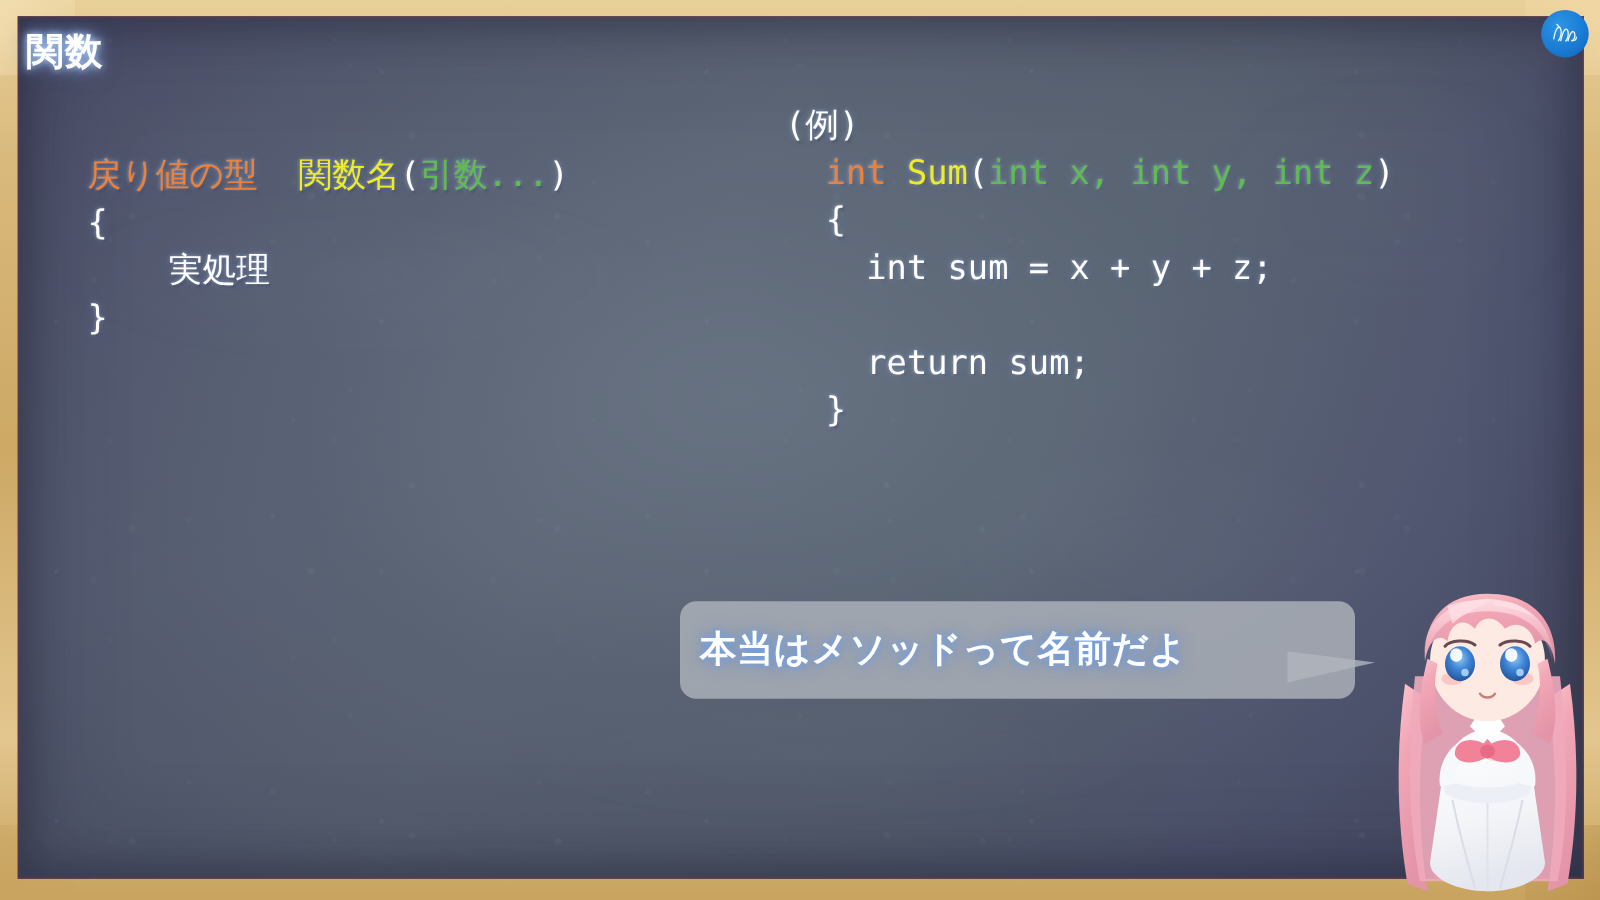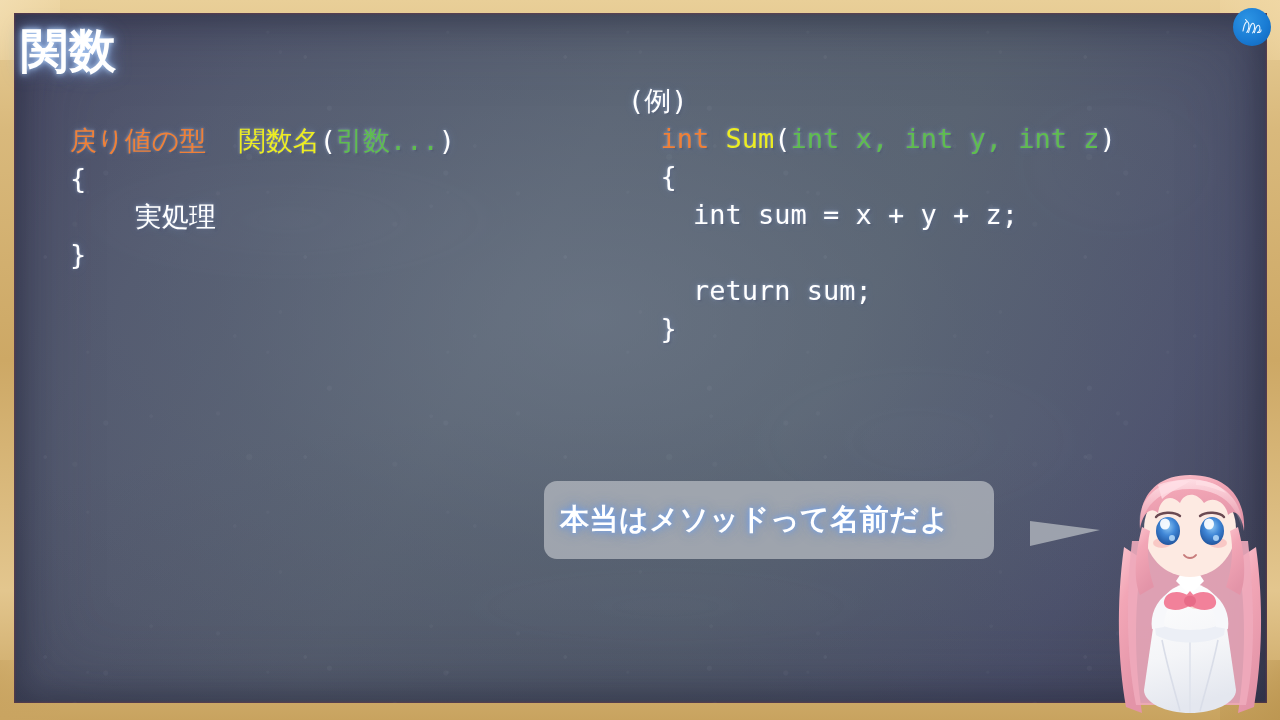--- a/index.html
+++ b/index.html
@@ -71,21 +71,21 @@
       radial-gradient(ellipse 30% 16% at 22% 30%, rgba(170,180,196,0.20), transparent 70%),
       radial-gradient(ellipse 26% 22% at 72% 62%, rgba(165,176,192,0.16), transparent 70%),
       radial-gradient(ellipse 34% 12% at 52% 86%, rgba(160,172,190,0.14), transparent 70%),
       radial-gradient(ellipse 20% 26% at 88% 22%, rgba(150,162,180,0.12), transparent 70%);
   }
 
   
   #page-title {
     position:absolute; left:21px; top:26px;
     font-family:"DejaVu Sans", sans-serif;
-    font-weight:700; font-size:47px; line-height:1.05;
+    font-weight:700; font-size:30px; line-height:1.05;
     color:#ffffff; letter-spacing:1px;
     text-shadow:
       0 0 5px rgba(185,215,255,0.95),
       0 0 11px rgba(150,190,250,0.75),
       0 0 20px rgba(120,165,240,0.45),
       1px 1px 2px rgba(20,25,45,0.55);
   }
 
   
   .code-block {
@@ -105,21 +105,21 @@
 
   .tok-type     { color:#ef8038; }
   .tok-name     { color:#eded21; }
   .tok-param    { color:#5fbd4f;text-align:right; }
   .tok-punct    { color:#ffffff; }
   .tok-plain    { color:#ffffff; }
 
   
   #speech-bubble {
     position:absolute; left:544px; top:481px;
-    width:450px; height:78px;
+    width:540px; height:78px;
     background:rgba(176,181,189,0.80);
     border-radius:13px;
     display:flex; align-items:center;
   }
   #speech-bubble-text {
     padding-left:16px;
     font-family:"DejaVu Sans", sans-serif;
     font-weight:700; font-size:29px; color:#ffffff;
     letter-spacing:0.5px;
     text-shadow:

